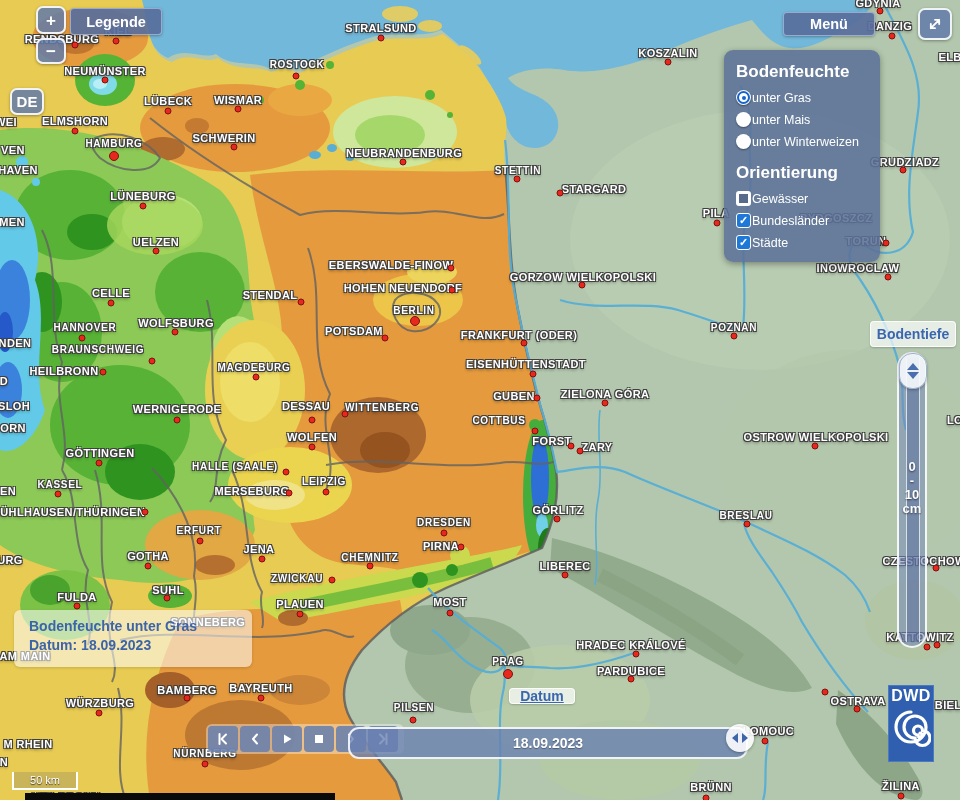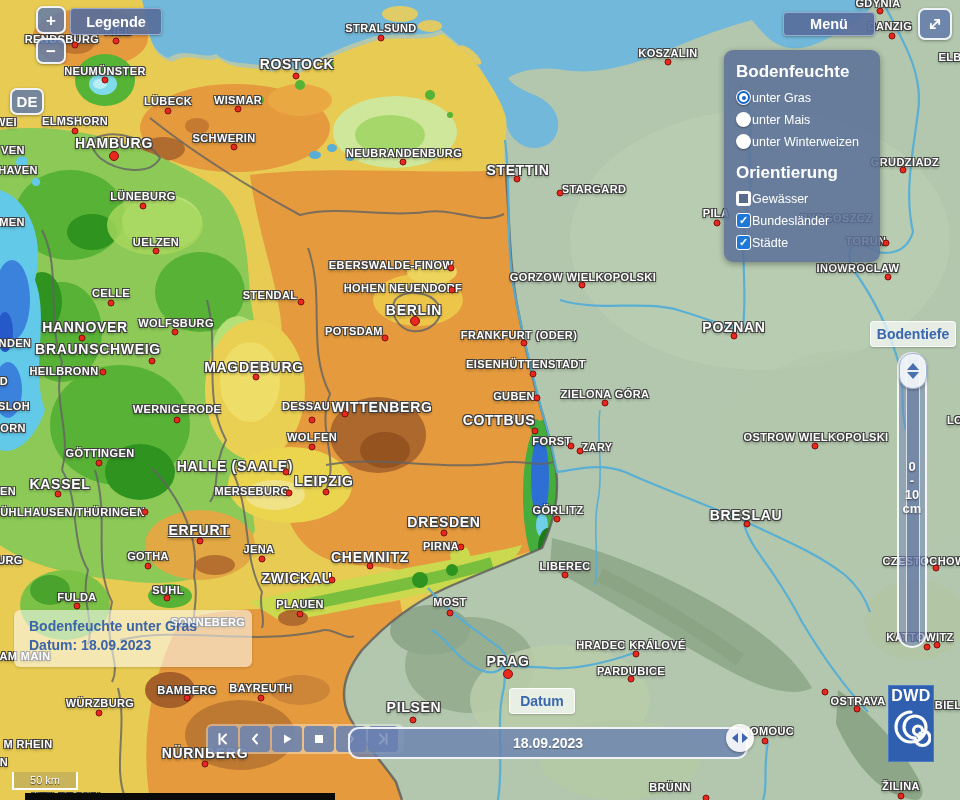--- a/index.html
+++ b/index.html
@@ -3,21 +3,21 @@
 <meta charset="utf-8">
 <style>
   html,body{margin:0;padding:0;}
   #stage{position:relative;width:960px;height:800px;overflow:hidden;background:#b2c7ad;
          font-family:"Liberation Sans",sans-serif;-webkit-user-select:none;user-select:none;}
   #map-art{position:absolute;left:0;top:0;z-index:0;}
   #labels{position:absolute;left:0;top:0;width:960px;height:800px;z-index:2;pointer-events:none;}
   .city{position:absolute;transform:translate(-50%,-50%);color:#fff;font-weight:bold;font-size:11px;
         letter-spacing:.4px;white-space:nowrap;
         text-shadow:-1px -1px 0 #3f3f3f,1px -1px 0 #3f3f3f,-1px 1px 0 #3f3f3f,1px 1px 0 #3f3f3f,0 2px 3px rgba(0,0,0,.45);}
-  .city.l{font-size:14px;letter-spacing:.7px;}
+  .city.l{font-size:10px;letter-spacing:.7px;}
   .cdot{position:absolute;width:5px;height:5px;background:#e8281e;border:1px solid #7d120d;
         border-radius:50%;transform:translate(-50%,-50%);}
   .cdot.b{width:8px;height:8px;}
   
   .mapbtn{position:absolute;z-index:10;background:rgba(98,122,168,.85);border:2.5px solid rgba(255,255,255,.9);
           border-radius:7px;color:#fff;font-weight:bold;display:flex;align-items:center;justify-content:center;
           box-shadow:0 1px 3px rgba(0,0,0,.35);cursor:pointer;font-size:17px;line-height:1;padding:0;}
   .barbtn{position:absolute;z-index:10;background:rgba(88,110,156,.92);border:1px solid rgba(165,180,215,.85);
           border-radius:4px;color:#fff;font-weight:bold;font-size:14.5px;display:flex;align-items:center;
           justify-content:center;box-shadow:0 1px 3px rgba(0,0,0,.3);cursor:pointer;}
@@ -55,21 +55,21 @@
       display:flex;align-items:center;justify-content:center;box-shadow:0 1px 3px rgba(0,0,0,.3);}
   #depth-value{position:absolute;left:0;top:106px;width:100%;text-align:center;color:#fff;font-weight:bold;
       font-size:13px;line-height:1.08;text-shadow:0 1px 2px rgba(0,0,0,.6);}
   #info-box{position:absolute;z-index:11;left:14px;top:610px;width:238px;height:57px;box-sizing:border-box;
       background:rgba(255,255,255,.55);border-radius:6px;padding:7px 0 0 15px;color:#3c64a8;
       font-weight:bold;font-size:14px;line-height:19px;box-shadow:0 1px 3px rgba(0,0,0,.15);}
   #playback{position:absolute;z-index:10;left:206px;top:724px;width:198px;height:30px;box-sizing:border-box;
       background:rgba(255,255,255,.38);border-radius:6px;padding:2px;display:flex;gap:2px;}
   .pbtn{width:30px;height:26px;background:rgba(106,128,172,.88);border:none;border-radius:4px;
       display:flex;align-items:center;justify-content:center;cursor:pointer;padding:0;}
-  #date-btn{left:509px;top:688px;width:66px;height:26px;z-index:10;}
+  #date-btn{left:509px;top:688px;width:66px;height:16px;z-index:10;text-decoration:underline;}
   #date-slider{position:absolute;z-index:10;left:348px;top:727px;width:400px;height:32px;box-sizing:border-box;
       background:rgba(104,127,177,.78);border:2px solid rgba(255,255,255,.88);border-radius:11px;
       display:flex;align-items:center;justify-content:center;color:#fff;font-size:14px;font-weight:bold;
       text-shadow:0 1px 1px rgba(0,0,0,.35);}
   #date-handle{position:absolute;z-index:11;left:726px;top:724px;width:28px;height:28px;border-radius:50%;
       background:rgba(255,255,255,.88);display:flex;align-items:center;justify-content:center;cursor:pointer;
       box-shadow:0 1px 3px rgba(0,0,0,.3);}
   #dwd-logo{position:absolute;z-index:10;left:888px;top:685px;width:44px;height:75px;background:#2f5fae;
       border:1px solid #4a7ac4;display:flex;flex-direction:column;align-items:center;cursor:pointer;}
   #dwd-logo .t{color:#fff;font-weight:bold;font-size:16px;letter-spacing:.5px;margin-top:1px;}
@@ -256,21 +256,21 @@
       <div class="city" style="left: 64px; top: 371px;">HEILBRONN</div>
       <div class="cdot" style="left: 103px; top: 372px;"></div>
       <div class="city" style="left: 177px; top: 409px;">WERNIGERODE</div>
       <div class="cdot" style="left: 177px; top: 420px;"></div>
       <div class="city" style="left: 100px; top: 453px;">GÖTTINGEN</div>
       <div class="cdot" style="left: 99px; top: 463px;"></div>
       <div class="city l" style="left: 60px; top: 484px;">KASSEL</div>
       <div class="cdot" style="left: 58px; top: 494px;"></div>
       <div class="city" style="left: 68px; top: 512px;">MÜHLHAUSEN/THÜRINGEN</div>
       <div class="cdot" style="left: 145px; top: 512px;"></div>
-      <div class="city l" style="left: 199px; top: 530px; text-decoration: underline;">ERFURT</div>
+      <div class="city l" style="left: 199px; top: 530px;">ERFURT</div>
       <div class="cdot" style="left: 200px; top: 541px;"></div>
       <div class="city" style="left: 148px; top: 556px;">GOTHA</div>
       <div class="cdot" style="left: 148px; top: 566px;"></div>
       <div class="city" style="left: 259px; top: 549px;">JENA</div>
       <div class="cdot" style="left: 262px; top: 559px;"></div>
       <div class="city" style="left: 168px; top: 590px;">SUHL</div>
       <div class="cdot" style="left: 167px; top: 598px;"></div>
       <div class="city" style="left: 77px; top: 597px;">FULDA</div>
       <div class="cdot" style="left: 77px; top: 606px;"></div>
       <div class="city" style="left: 208px; top: 622px;">SONNEBERG</div>
@@ -359,21 +359,21 @@
       <div class="city l" style="left: 508px; top: 661px;">PRAG</div>
       <div class="cdot b" style="left: 508px; top: 674px;"></div>
       <div class="city l" style="left: 414px; top: 707px;">PILSEN</div>
       <div class="cdot" style="left: 413px; top: 720px;"></div>
       <div class="city" style="left: 631px; top: 645px;">HRADEC KRÁLOVÉ</div>
       <div class="cdot" style="left: 636px; top: 654px;"></div>
       <div class="city" style="left: 631px; top: 671px;">PARDUBICE</div>
       <div class="cdot" style="left: 631px; top: 679px;"></div>
       <div class="city" style="left: 764px; top: 731px;">OLOMOUC</div>
       <div class="cdot" style="left: 765px; top: 741px;"></div>
-      <div class="city" style="left: 670px; top: 787px;">BRÜNN</div>
+      <div class="city" style="left: 711px; top: 787px;">BRÜNN</div>
       <div class="cdot" style="left: 706px; top: 798px;"></div>
       <div class="city" style="left: 858px; top: 701px;">OSTRAVA</div>
       <div class="cdot" style="left: 857px; top: 709px;"></div>
       <div class="city" style="left: 901px; top: 786px;">ŽILINA</div>
       <div class="cdot" style="left: 901px; top: 796px;"></div>
       <div class="city" style="left: 952px; top: 705px;">BIELS</div>
       <div class="city" style="left: 920px; top: 637px;">KATTOWITZ</div>
       <div class="cdot" style="left: 927px; top: 647px;"></div>
       <div class="city" style="left: 928px; top: 561px;">CZESTOCHOWA</div>
       <div class="cdot" style="left: 936px; top: 568px;"></div>

